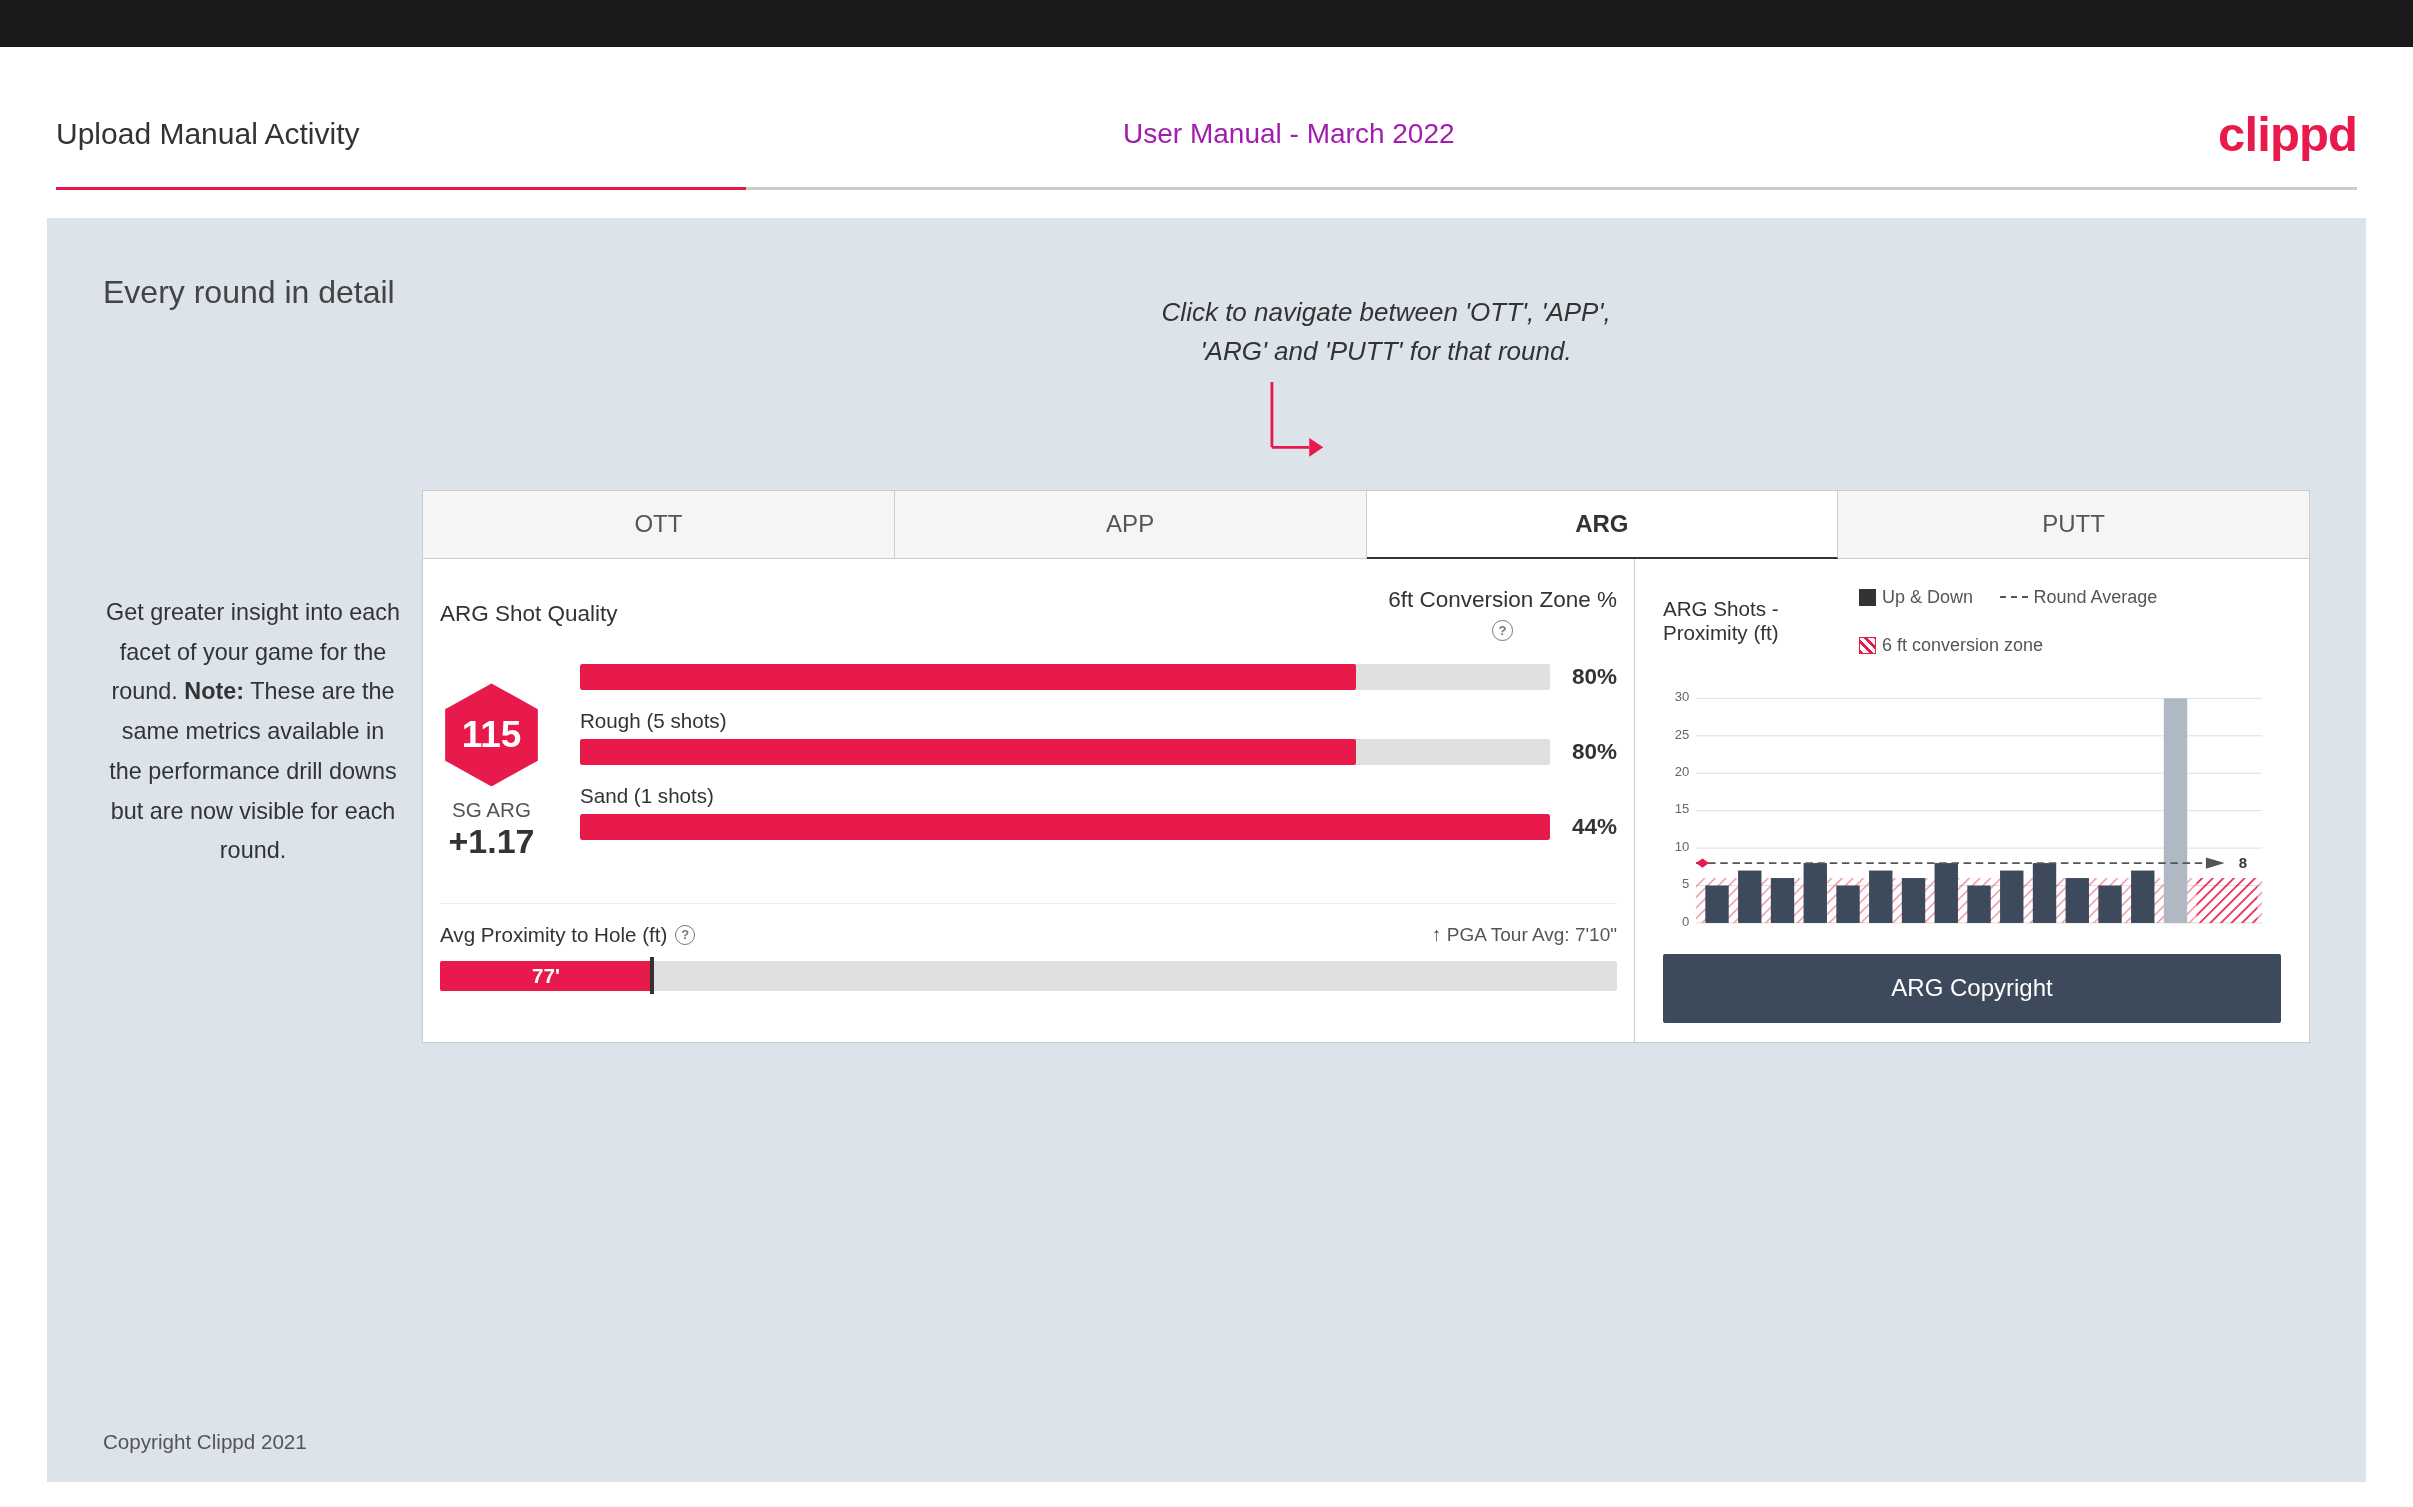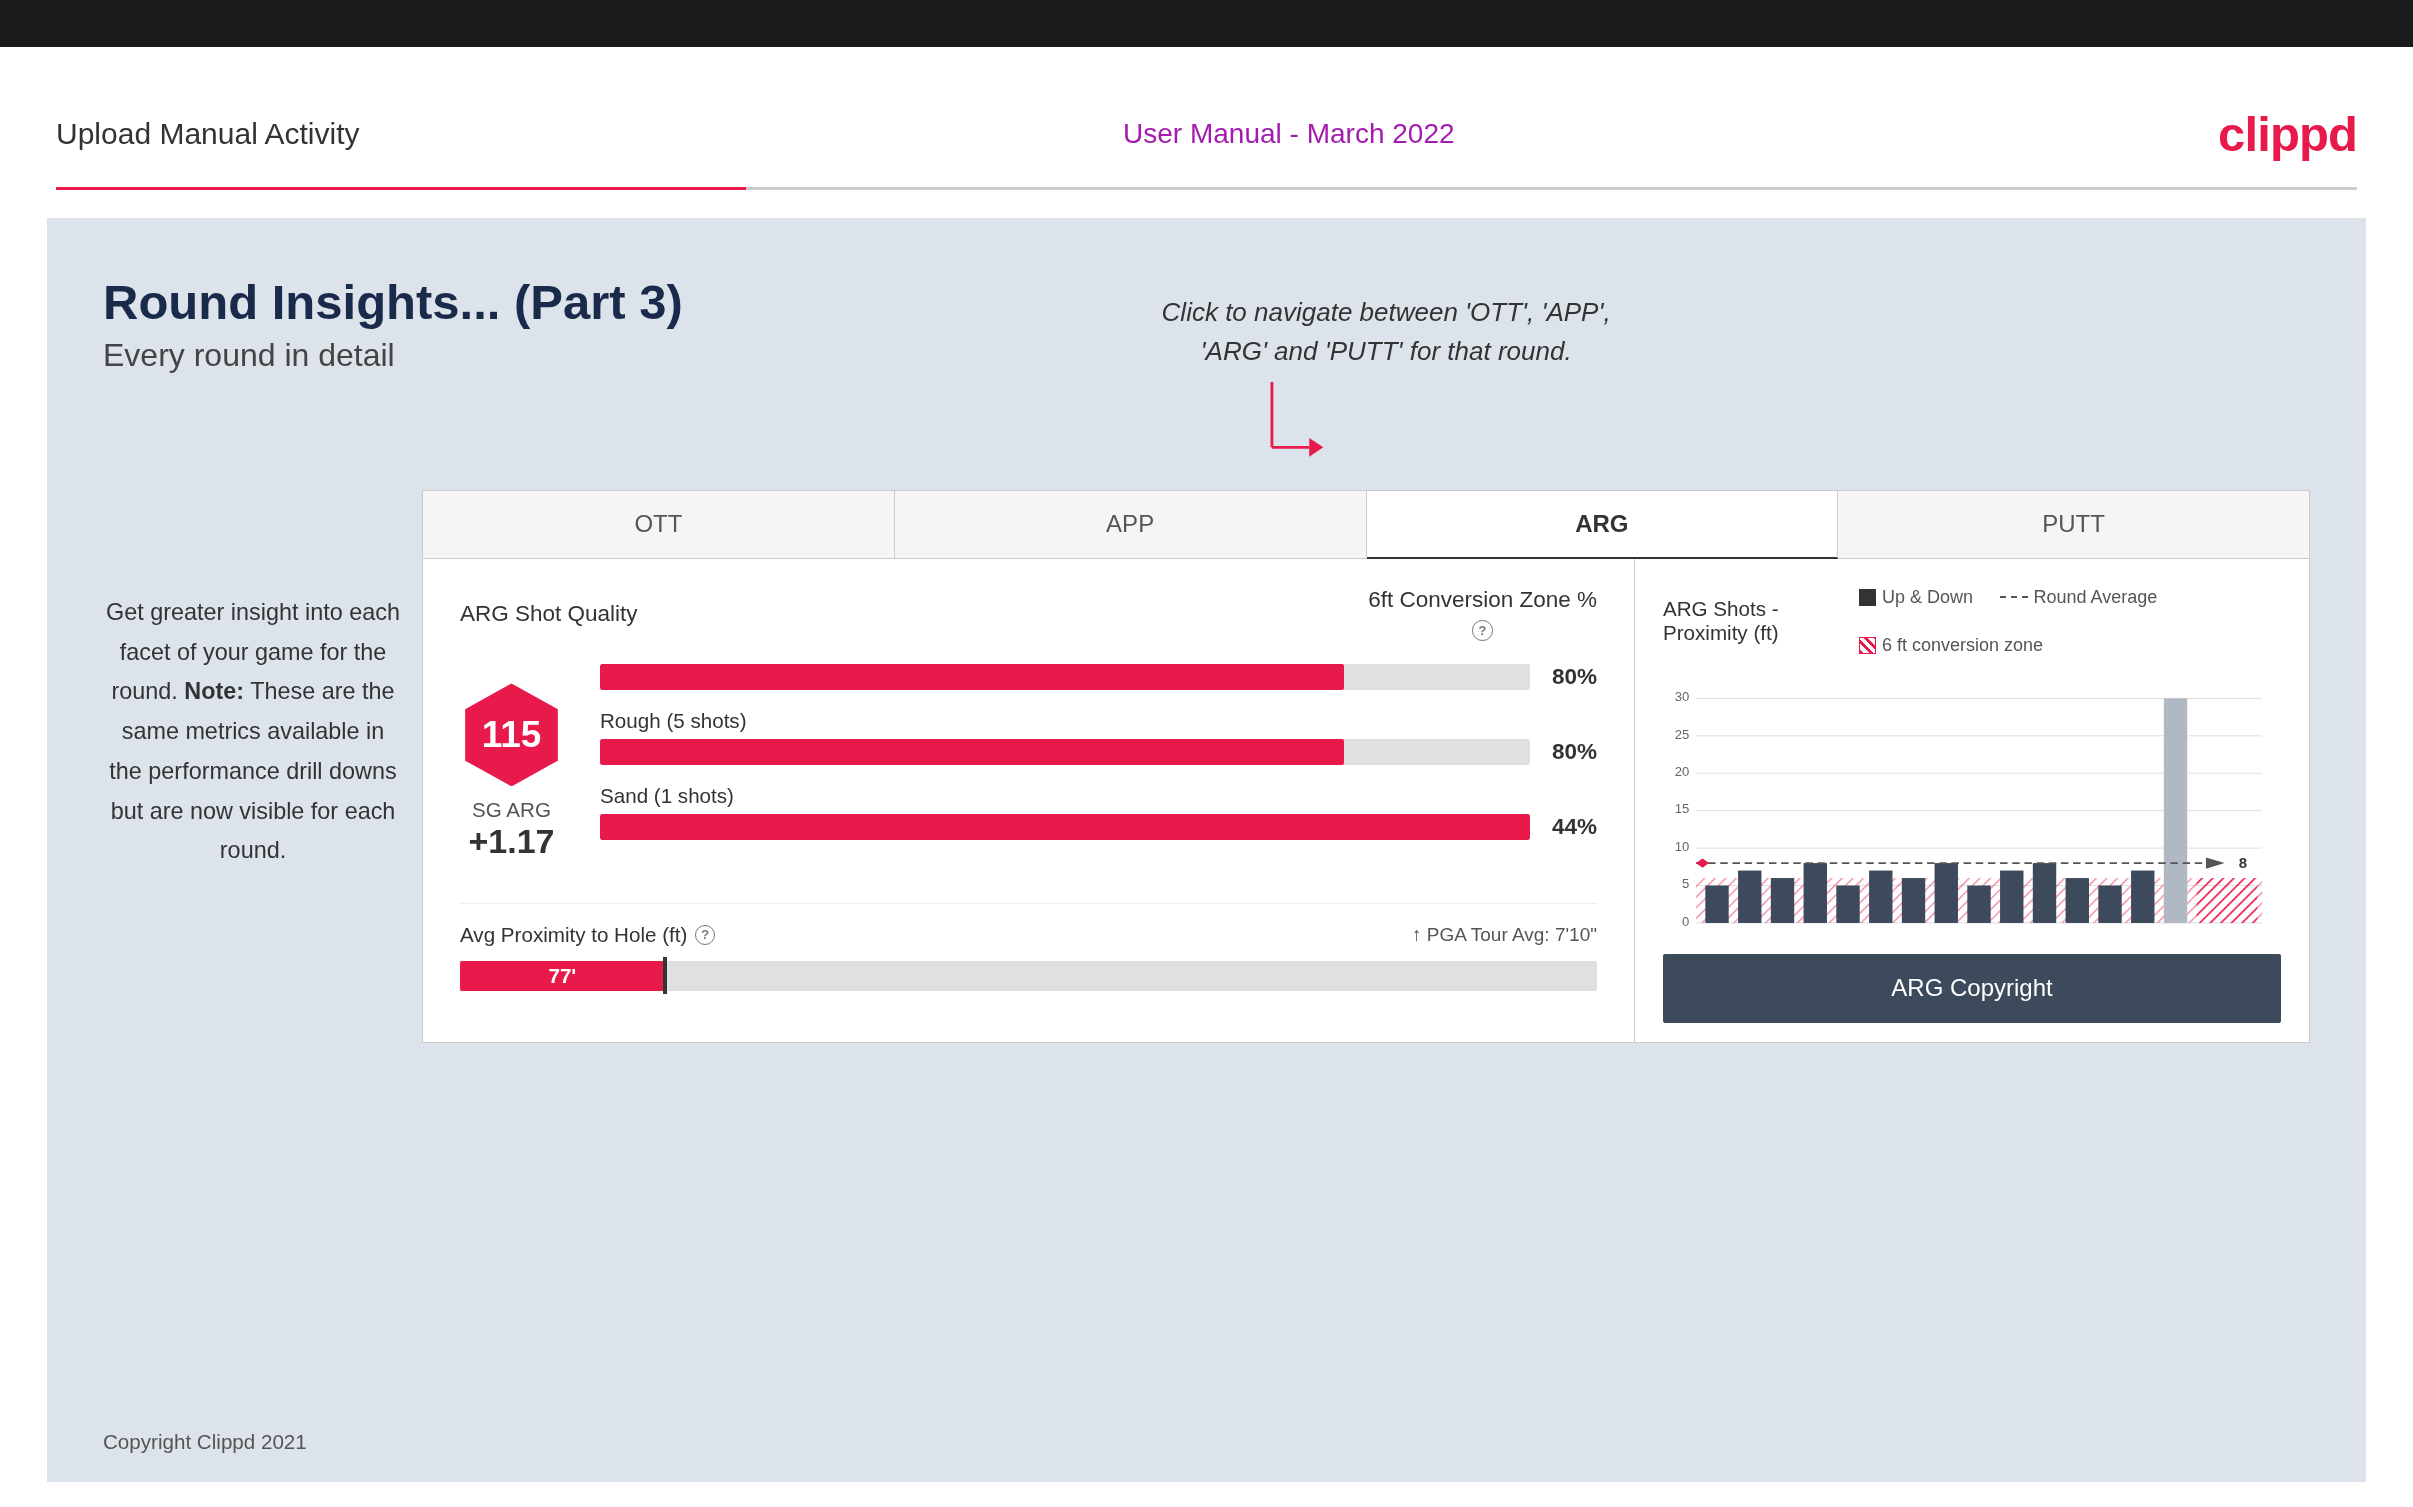--- a/index.html
+++ b/index.html
@@ -142,21 +142,21 @@
     }
 
     
     .panel-body {
       display: flex;
     }
 
     
     .left-panel {
       flex: 1;
-      padding: 28px 37px;
+      padding: 28px 17px;
       border-right: 0.9px solid #ccc;
     }
 
     .panel-row-header {
       display: flex;
       justify-content: space-between;
       align-items: center;
       margin-bottom: 23.4px;
     }
     .panel-label {
@@ -403,21 +403,20 @@
     <span class="header-upload">Upload Manual Activity</span>
   </div>
   <div class="header-center">User Manual - March 2022</div>
   <div class="header-logo">clippd</div>
 </div>
 
 <div class="header-divider"></div>
 
 <div class="main-content">
 
-  <div class="section-title">Round Insights... (Part 3)</div>
   <div class="section-subtitle">Every round in detail</div>
 
   <div class="annotation-text">
     <span style="white-space:pre-line;">Click to navigate between 'OTT', 'APP',
 'ARG' and 'PUTT' for that round.</span>
   </div>
 
   <svg class="arrow-svg" width="94" height="112" viewBox="0 0 100 120">
     <line x1="30" y1="0" x2="30" y2="70" stroke="#e8194b" stroke-width="3"></line>
     <line x1="30" y1="70" x2="70" y2="70" stroke="#e8194b" stroke-width="3"></line>

